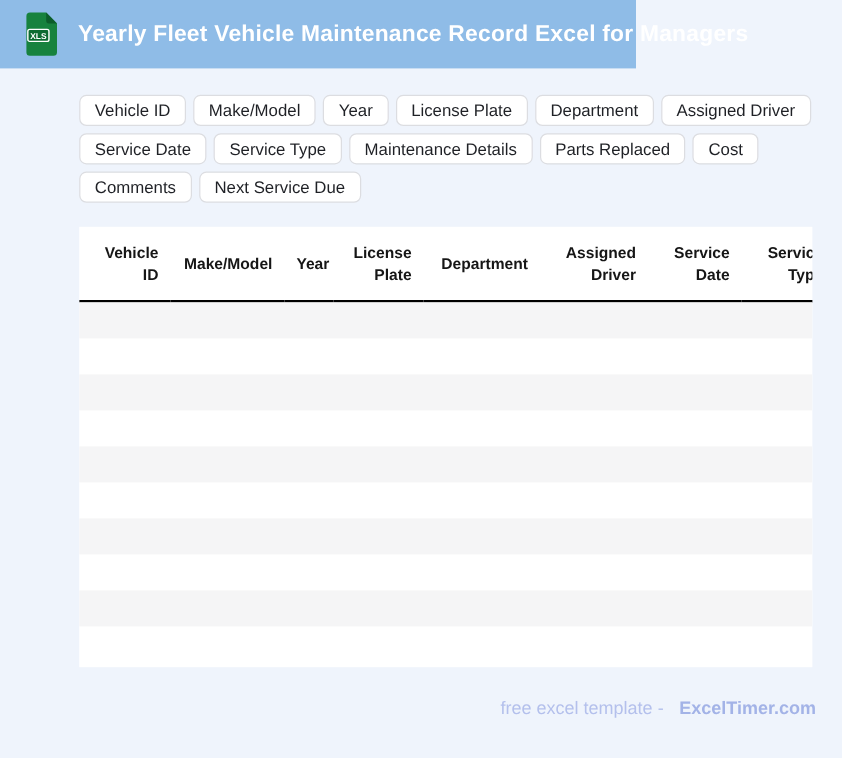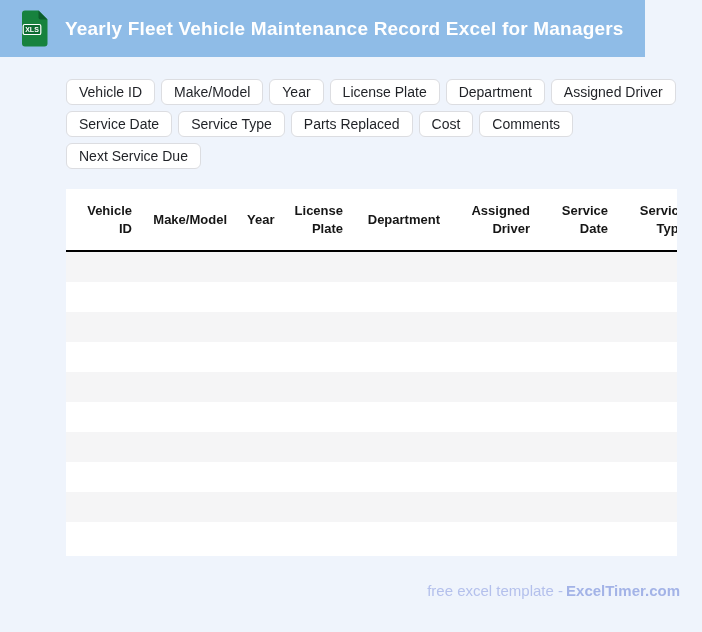--- a/index.html
+++ b/index.html
@@ -7,21 +7,21 @@
   body {
     position: relative;
     background: var(--page_bg, #EFF4FC);
     font-family: "Liberation Sans", sans-serif;
     overflow: hidden;
   }
 
   
   .topbar {
     position: absolute; left: 0; top: 0;
-    width: 645px; height: 57px;
+    width: 530px; height: 57px;
     background: var(--topbar, #8FBCE7);
     display: flex; align-items: center;
   }
   .topbar .file-icon { margin-left: 21px; display: flex; align-items: center; }
   .topbar h1 {
     margin-left: 17px;
     font-size: 19px; font-weight: bold; color: #ffffff;
     letter-spacing: 0.2px; white-space: nowrap;
   }
 
@@ -62,21 +62,21 @@
   .rows .row:nth-child(odd) { background: var(--stripe, #F5F5F6); }
 
   
   .footer {
     position: absolute; right: 22px; top: 582px;
     font-size: 15px; color: var(--footer_text, #B4C0EC);
     white-space: nowrap;
   }
   .footer .brand {
     font-weight: bold; color: var(--brand, #A3B3E7);
-    margin-left: 3px; text-decoration: none;
+    margin-left: 13px; text-decoration: none;
   }
 </style>
 </head>
 <body>
 
 <header class="topbar">
   <span class="file-icon">
     <svg width="27" height="37" viewBox="0 0 27 37" aria-hidden="true">
       <path d="M4 0.5 h13.5 l9 9 v24 a3 3 0 0 1 -3 3 h-19.5 a3 3 0 0 1 -3 -3 v-30 a3 3 0 0 1 3 -3 z" fill="#17823E"></path>
       <path d="M17.5 0.5 l9 9 h-6.8 a2.2 2.2 0 0 1 -2.2 -2.2 z" fill="#0C5D2B"></path>
@@ -89,20 +89,21 @@
 
 <div class="chips">
   <span class="chip">Vehicle ID</span>
   <span class="chip">Make/Model</span>
   <span class="chip">Year</span>
   <span class="chip">License Plate</span>
   <span class="chip">Department</span>
   <span class="chip">Assigned Driver</span>
   <span class="chip">Service Date</span>
   <span class="chip">Service Type</span>
+  <span class="chip">Maintenance Details</span>
   <span class="chip">Parts Replaced</span>
   <span class="chip">Cost</span>
   <span class="chip">Comments</span>
   <span class="chip">Next Service Due</span>
 </div>
 
 <div class="table-card">
   <table>
     <colgroup>
       <col style="width:76px">

